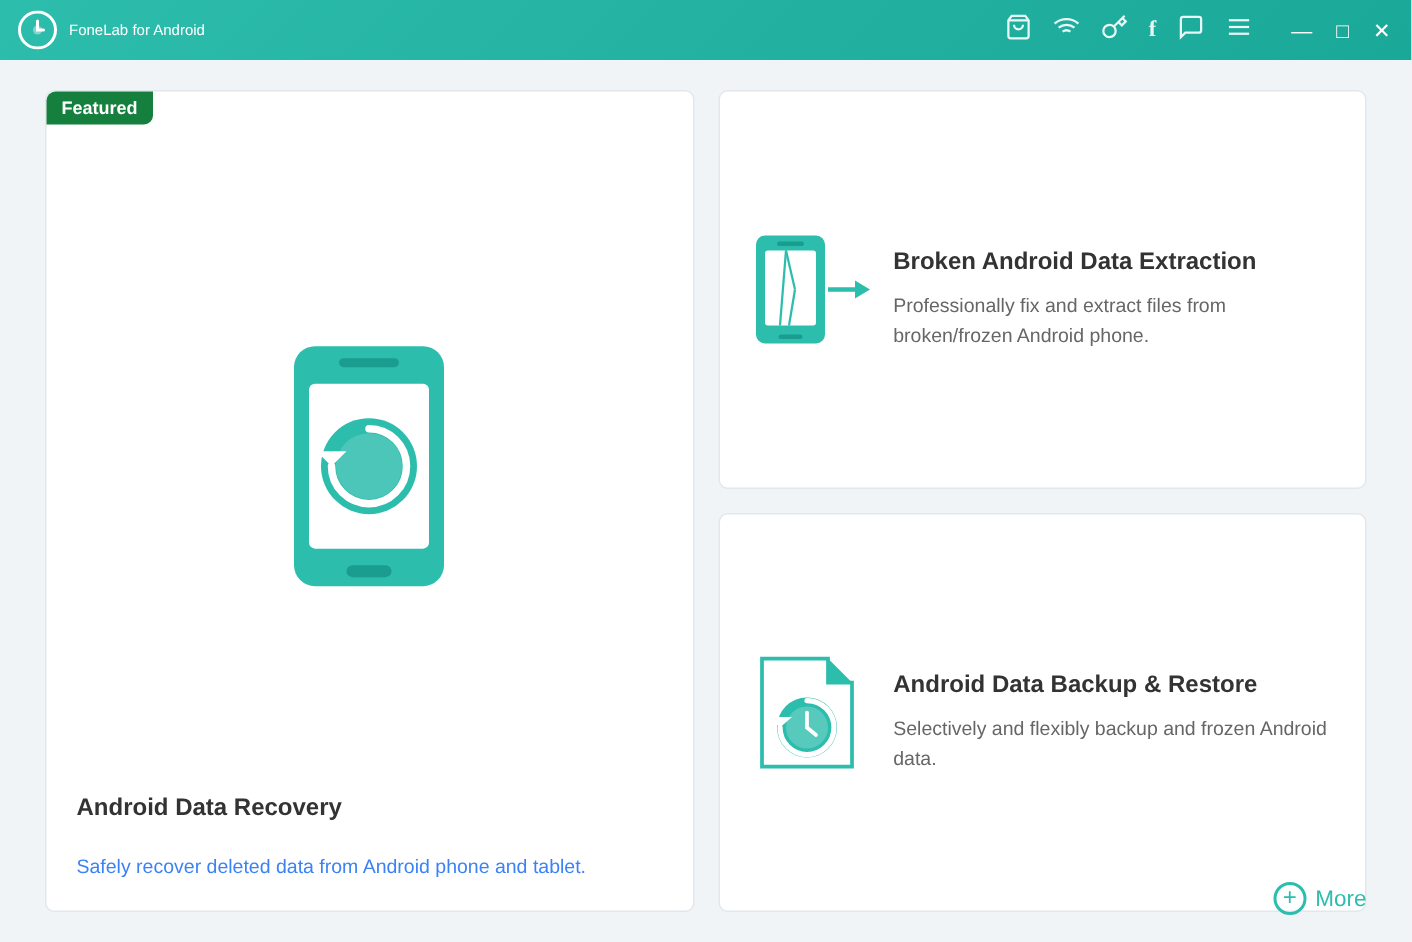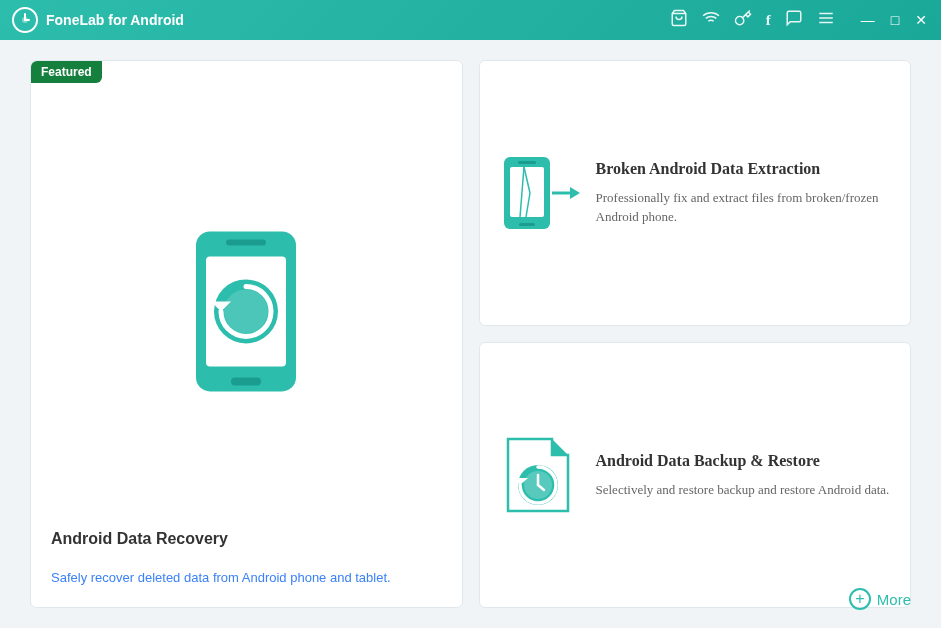--- a/index.html
+++ b/index.html
@@ -19,22 +19,22 @@
       display: flex;
       align-items: center;
       gap: 8px;
     }
     .logo-icon {
       width: 26px;
       height: 26px;
     }
     .titlebar-title {
       color: white;
-      font-size: 14px;
-      font-weight: 700;
+      font-size: 10px;
+      font-weight: 400;
     }
     .titlebar-actions {
       position: absolute;
       right: 10px;
       display: flex;
       align-items: center;
       gap: 14px;
     }
     .titlebar-icon {
       color: white;
@@ -101,23 +101,22 @@
 
     .card-illustration {
       position: absolute;
       top: 50%;
       left: 50%;
       transform: translate(-50%, -65%);
     }
 
     .card-content {
       display: flex;
-      align-items: center;
+      align-items: flex-end;
       gap: 16px;
-      font-family: Liberation Serif, serif;
     }
 
     .card-icon {
       flex-shrink: 0;
       width: 80px;
       height: 80px;
     }
 
     .card-text h3 {
       font-size: 16px;
@@ -302,21 +301,21 @@
           <path d="M38 32 A18 18 0 1 1 20 50" fill="none" stroke="white" stroke-width="3.5" stroke-linecap="round"></path>
 
           <polygon points="20,50 12,43 28,43" fill="white"></polygon>
 
           <line x1="38" y1="50" x2="38" y2="40" stroke="white" stroke-width="2.5" stroke-linecap="round"></line>
           <line x1="38" y1="50" x2="44" y2="55" stroke="white" stroke-width="2.5" stroke-linecap="round"></line>
         </svg>
       </div>
       <div class="card-text">
         <h3>Android Data Backup &amp; Restore</h3>
-        <p>Selectively and restore backup and restore Android data.</p>
+        <p>Selectively and flexibly backup and frozen Android data.</p>
       </div>
     </div>
   </div>
 
   <div class="more-btn">
     <div class="more-circle">+</div>
     <span>More</span>
   </div>
 
 </div>

